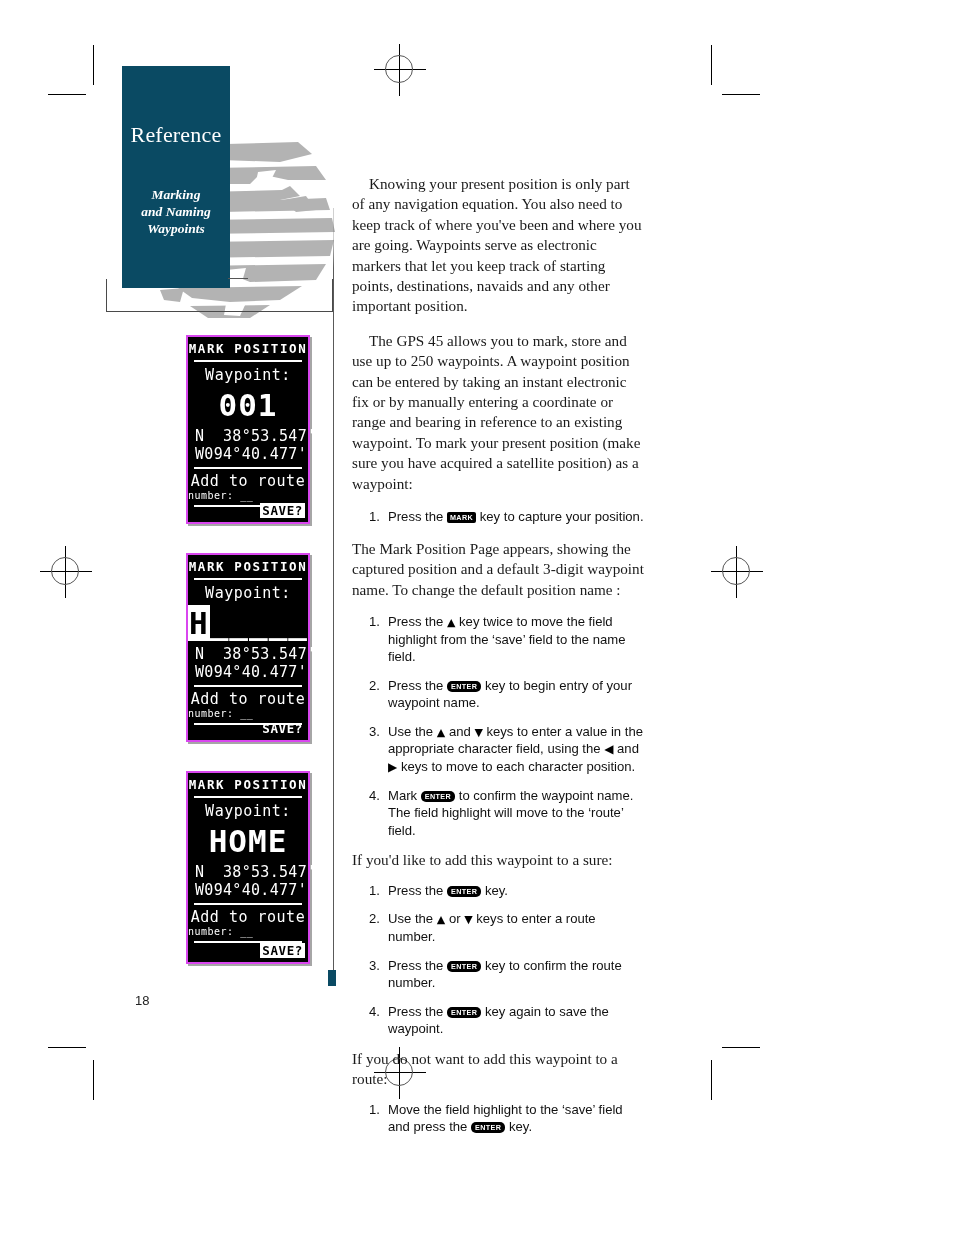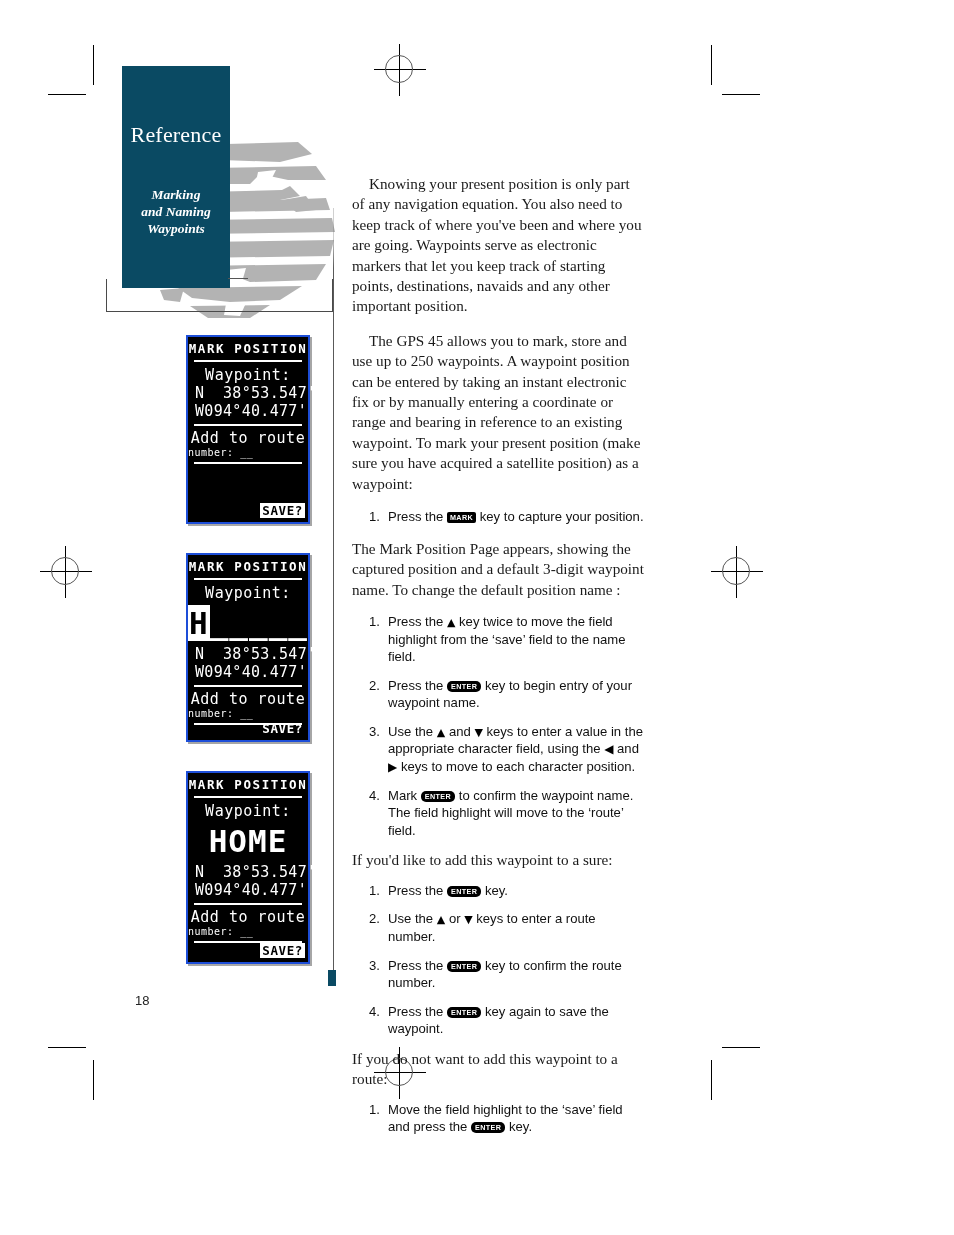--- a/index.html
+++ b/index.html
@@ -131,21 +131,21 @@
     top: 970px;
     width: 8px;
     height: 16px;
     background: #0a4a63;
   }
 
   
   .gps {
     position: absolute;
     background: #000;
-    border: 2px solid #1d4ed8;
+    border: 2px solid #d946ef;
     box-sizing: border-box;
     font-family: "DejaVu Sans Mono", monospace;
     color: #fff;
     box-shadow: 2px 2px 0 rgba(0,0,0,0.35);
   }
   .gps-inner {
     position: relative;
     width: 100%;
     height: 100%;
     background: #000;
@@ -377,20 +377,21 @@
   </div>
 
   <div class="vrule"></div>
   <div class="vrule-cap"></div>
 
   <div class="gps" style="left:186px;top:335px;width:124px;height:189px;">
     <div class="gps-inner">
       <div class="hdr">MARK POSITION</div>
       <div class="rule"></div>
       <div class="lbl">Waypoint:</div>
+      <div class="bigname">001</div>
       <div class="coord">N  38°53.547'</div>
       <div class="coord">W094°40.477'</div>
       <div class="rule" style="margin-top:4px;"></div>
       <div class="route1">Add to route</div>
       <div class="route2">number: __</div>
       <div class="rule" style="margin-top:4px;"></div>
       <div class="savewrap">
         <span class="save">SAVE?</span>
       </div>
     </div>

